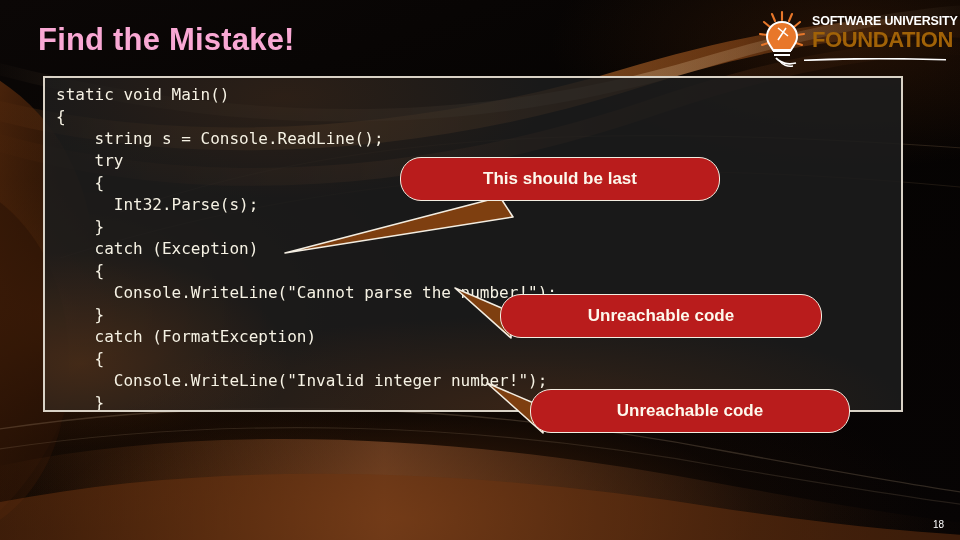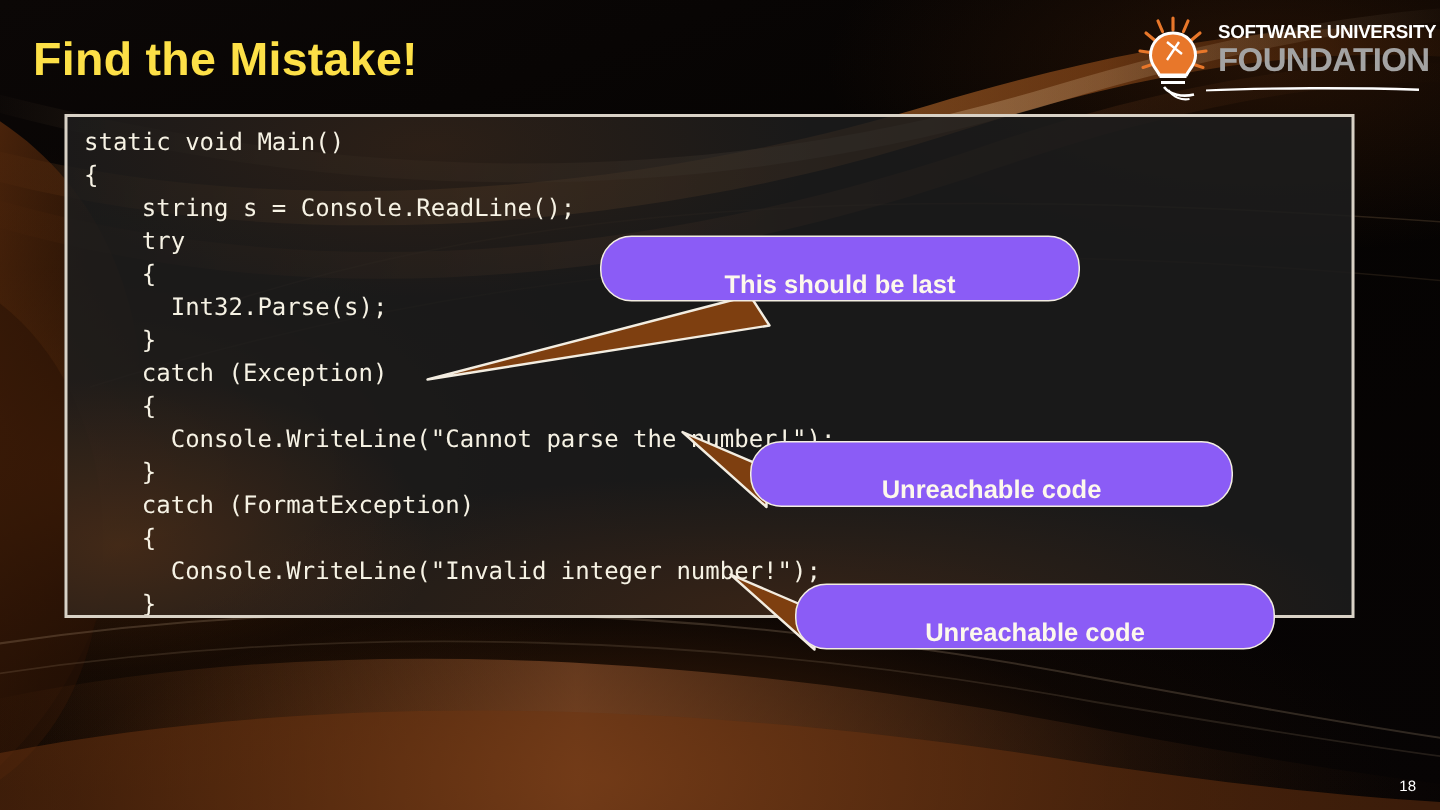--- a/index.html
+++ b/index.html
@@ -27,25 +27,25 @@
       radial-gradient(ellipse 520px 300px at 6% 58%, rgba(120,58,14,0.55) 0%, rgba(60,28,6,0.22) 45%, rgba(0,0,0,0) 72%),
       radial-gradient(ellipse 680px 220px at 42% 96%, rgba(126,62,16,0.50) 0%, rgba(45,21,5,0.18) 52%, rgba(0,0,0,0) 78%),
       radial-gradient(ellipse 420px 180px at 88% 8%, rgba(90,42,10,0.35) 0%, rgba(0,0,0,0) 70%),
       linear-gradient(160deg, #0b0706 0%, #050302 40%, #070404 100%);
   }
   .bg-svg { position: absolute; inset: 0; }
 
   
   .title {
     position: absolute;
-    left: 22px;
+    left: 38px;
     top: 22px;
     font-size: 31px;
     font-weight: bold;
-    color: #fde047;
+    color: #f9a8d4;
     letter-spacing: 0.2px;
     white-space: nowrap;
   }
 
   
   .logo {
     position: absolute;
     right: 12px;
     top: 8px;
     width: 200px;
@@ -68,21 +68,21 @@
     font-size: 12.5px;
     font-weight: bold;
     color: #ffffff;
     letter-spacing: -0.2px;
     line-height: 14px;
     white-space: nowrap;
   }
   .logo-line2 {
     font-size: 22px;
     font-weight: bold;
-    color: #a3a3a3;
+    color: #a16207;
     letter-spacing: -0.4px;
     line-height: 24px;
     white-space: nowrap;
   }
   .logo-underline {
     position: absolute;
     left: 56px;
     top: 50px;
     width: 142px;
     height: 3px;
@@ -117,28 +117,28 @@
     font-size: 16px;
     line-height: 22px;
     color: #f6f2e4;
     white-space: pre;
     letter-spacing: 0px;
   }
 
   
   .callout {
     position: absolute;
-    background: #8b5cf6;
+    background: #b91c1c;
     border: 1.6px solid #f3ede1;
     border-radius: 21px;
     color: #fdf8ec;
     font-size: 17px;
     font-weight: bold;
     display: flex;
-    align-items: flex-end;
+    align-items: center;
     justify-content: center;
     box-sizing: border-box;
     white-space: nowrap;
   }
   .callout-tail { position: absolute; overflow: visible; }
 
   #callout-1 { left: 400px; top: 157px; width: 320px; height: 44px; }
   #tail-1 { left: 285px; top: 195px; width: 230px; height: 62px; }
 
   #callout-2 { left: 500px; top: 294px; width: 322px; height: 44px; }

